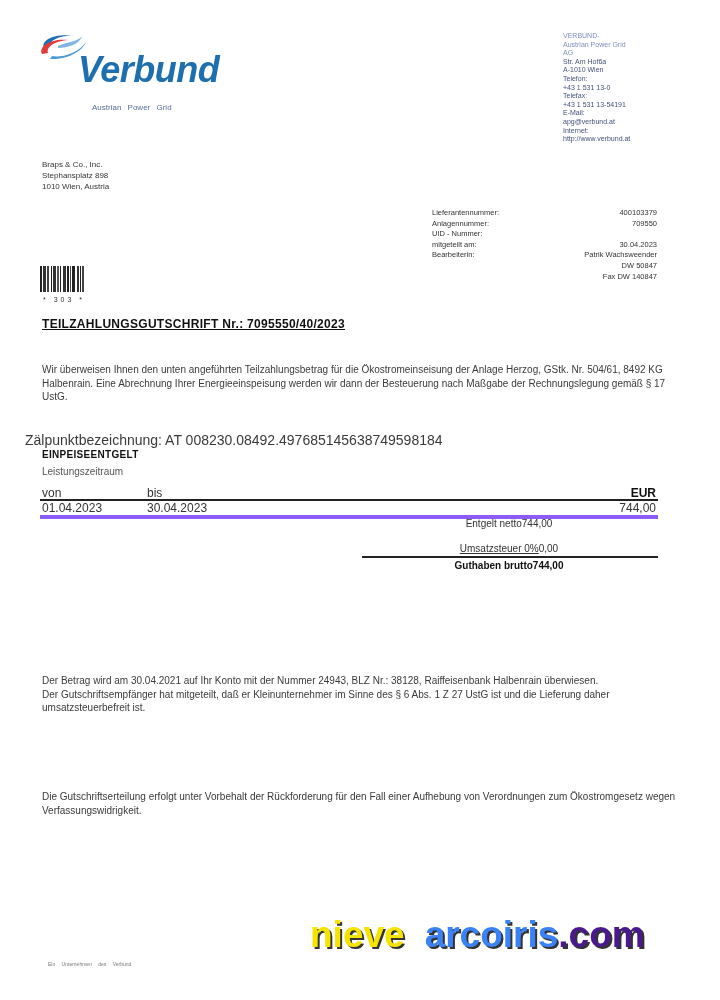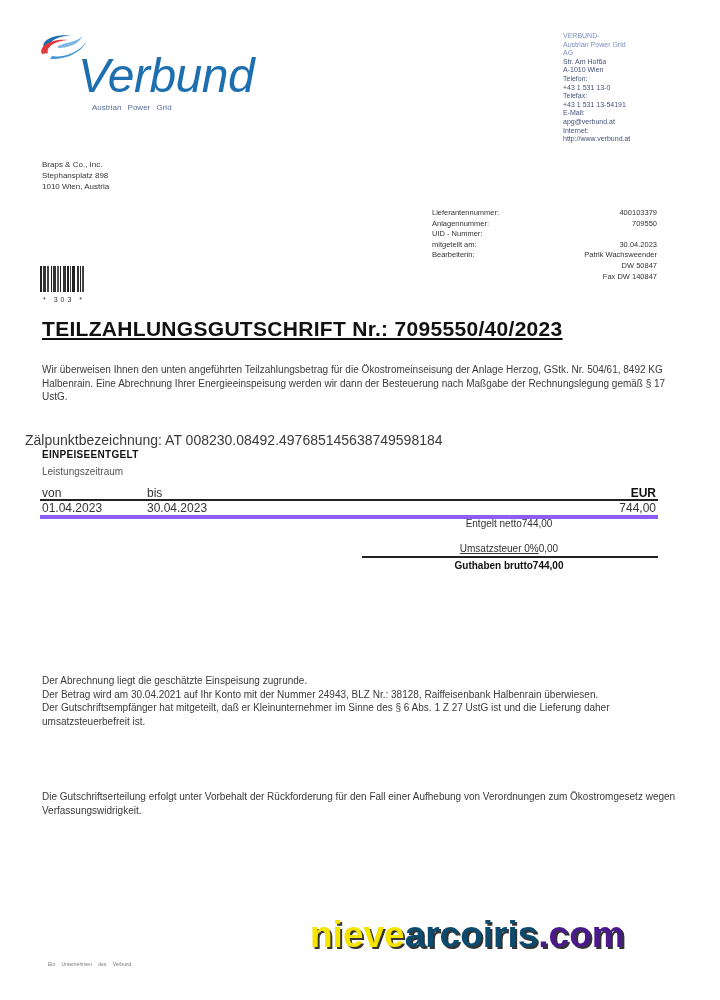--- a/index.html
+++ b/index.html
@@ -1,32 +1,32 @@
 <!DOCTYPE html>
 <html><head>
 <meta charset="utf-8">
 <style>
   html, body { margin: 0; padding: 0; background: #ffffff; }
   body { width: 720px; height: 1000px; position: relative; overflow: hidden;
          font-family: "Liberation Sans", sans-serif; color: #333; }
   .abs { position: absolute; }
   .logo-swoosh { left: 38px; top: 30px; width: 52px; height: 32px; }
-  .logo-word { left: 78px; top: 52px; font-size: 48px; font-weight: normal; font-style: italic;
+  .logo-word { left: 78px; top: 52px; font-size: 36px; font-weight: bold; font-style: italic;
                color: #1e6fb0; letter-spacing: -0.5px; line-height: 1; }
   .logo-tag { left: 92px; top: 103px; font-size: 8px; color: #5a6f99; word-spacing: 4px; }
   .company-block { left: 563px; top: 32px; font-size: 7px; color: #44527a; line-height: 8.6px; width: 150px; }
   .company-block .muted { color: #7d8fbd; }
   .recipient { left: 42px; top: 159px; font-size: 8px; line-height: 11px; color: #333; }
   .meta { left: 432px; top: 208px; width: 225px; font-size: 7.5px; line-height: 10.6px; color: #333; }
   .meta-row { display: flex; justify-content: space-between; }
   .meta-right { text-align: right; }
   .barcode { left: 40px; top: 266px; width: 48px; height: 26px; display: flex; }
   .barcode span { display: block; height: 100%; }
   .barcode-label { left: 43px; top: 296px; font-size: 7px; color: #333; letter-spacing: 3px; }
-  .title { left: 42px; top: 317px; font-size: 21px; font-weight: bold; text-decoration: underline;
+  .title { left: 42px; top: 317px; font-size: 12px; font-weight: bold; text-decoration: underline;
            color: #111; letter-spacing: 0.3px; }
   .para { font-size: 10px; color: #3a3a3a; line-height: 13.5px; }
   .p1 { left: 42px; top: 363px; width: 640px; }
   .zaehl { left: 25px; top: 432px; font-size: 14px; color: #3a3a3a; }
   .einspeis { left: 42px; top: 449px; font-size: 10px; font-weight: bold; color: #111; letter-spacing: 0.3px; }
   .leist { left: 42px; top: 466px; font-size: 10px; color: #555; }
   .tbl { left: 40px; top: 486px; width: 618px; font-size: 12px; }
   .tbl-head { display: flex; height: 13px; border-bottom: 2px solid #222; }
   .tbl-row { display: flex; height: 14px; border-bottom: 4px solid #8b5cf6; align-items: center; }
   .c1 { width: 105px; padding-left: 2px; }
@@ -34,21 +34,21 @@
   .c3 { flex: 1; text-align: right; padding-right: 2px; }
   .sum { left: 362px; top: 518px; width: 296px; font-size: 10px; }
   .sum-row { display: flex; justify-content: center; height: 13px; padding-right: 2px; }
   .sum-row.tax { margin-top: 12px; border-bottom: 2px solid #222; }
   .sum-row.total { font-weight: bold; color: #111; margin-top: 2px; }
   .p2 { left: 42px; top: 674px; width: 640px; }
   .p3 { left: 42px; top: 790px; width: 640px; }
   .watermark { left: 310px; top: 916px; font-size: 37px; font-weight: bold; letter-spacing: 0;
                text-shadow: 2px 2px 0 #333; line-height: 1; }
   .wm-a { color: #f5e400; }
-  .wm-b { color: #0c4a6e; }
+  .wm-b { color: #3b82f6; margin-left: 20px; }
   .wm-c { color: #4a1a8c; }
   .footer { left: 48px; top: 961px; font-size: 5px; color: #777; word-spacing: 5px; }
 </style>
 </head>
 <body>
 
 <div class="abs logo-swoosh">
   <svg width="52" height="32" viewBox="0 0 52 32">
     <path d="M6 18 C2 10, 18 3, 36 6 C24 5, 10 10, 12 17 Z" fill="#1e6fb0"></path>
     <path d="M4 24 C0 16, 14 8, 30 10 C18 11, 8 16, 10 23 Z" fill="#e03a3a"></path>
@@ -167,21 +167,20 @@
     <span style="text-decoration:underline">Umsatzsteuer 0%</span>
     <span>0,00</span>
   </div>
   <div class="sum-row total">
     <span>Guthaben brutto</span>
     <span>744,00</span>
   </div>
 </div>
 
 <div class="abs para p2">
-  <div>Der Abrechnung liegt die geschätzte Einspeisung zugrunde.</div>
   <div>Der Betrag wird am 30.04.2021 auf Ihr Konto mit der Nummer 24943, BLZ Nr.: 38128, Raiffeisenbank Halbenrain überwiesen.</div>
   <div>Der Gutschriftsempfänger hat mitgeteilt, daß er Kleinunternehmer im Sinne des § 6 Abs. 1 Z 27 UstG ist und die Lieferung daher umsatzsteuerbefreit ist.</div>
 </div>
 <div class="abs para p3">Die Gutschriftserteilung erfolgt unter Vorbehalt der Rückforderung für den Fall einer Aufhebung von Verordnungen zum Ökostromgesetz wegen Verfassungswidrigkeit.</div>
 
 <div class="abs watermark">
   <span class="wm-a">nieve</span><span class="wm-b">arcoiris</span><span class="wm-c">.com</span>
 </div>
 
 <div class="abs footer">Ein Unternehmen des Verbund</div>

